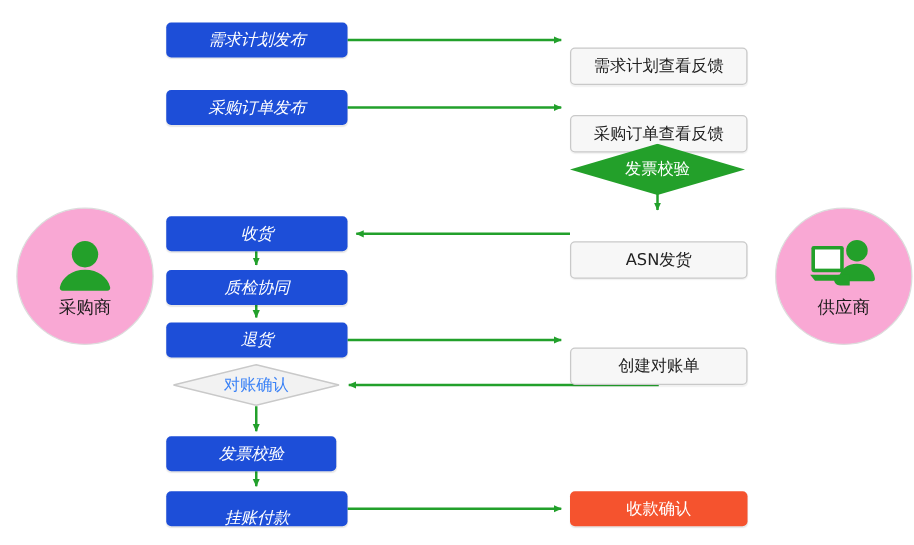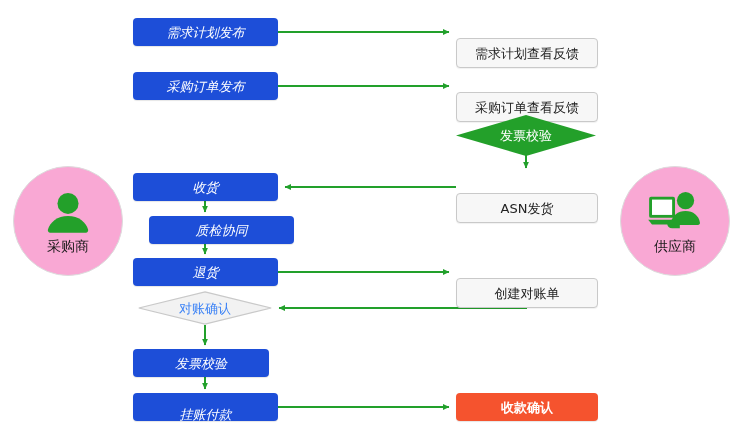--- a/index.html
+++ b/index.html
@@ -123,21 +123,21 @@
   </div>
 
   <div class="node green" style="left:133px;top:72px;width:145px;height:28px;">
     <span>采购订单发布</span>
   </div>
 
   <div class="node green" style="left:133px;top:173px;width:145px;height:28px;">
     <span>收货</span>
   </div>
 
-  <div class="node green" style="left:133px;top:216px;width:145px;height:28px;margin-left:16px;">
+  <div class="node green" style="left:133px;top:216px;width:145px;height:28px;">
     <span>质检协同</span>
   </div>
 
   <div class="node green" style="left:133px;top:258px;width:145px;height:28px;">
     <span>退货</span>
   </div>
 
   <div class="dia grayd" style="left:138px;top:291px;width:134px;height:34px;">
     <svg class="dshape" viewBox="0 0 134 34" preserveAspectRatio="none">
       <polygon points="67,0.8 133.2,17 67,33.2 0.8,17" fill="#f2f2f2" stroke="#c9c9c9" stroke-width="1.2"></polygon>
@@ -169,17 +169,17 @@
   </div>
 
   <div class="node gray" style="left:456px;top:172px;width:142px;height:30px;">
     <span>ASN发货</span>
   </div>
 
   <div class="node gray" style="left:456px;top:257px;width:142px;height:30px;">
     <span>创建对账单</span>
   </div>
 
-  <div class="node red" style="left:456px;top:393px;width:142px;height:28px;font-weight:bold;">
+  <div class="node red" style="left:456px;top:393px;width:142px;height:28px;">
     <span>收款确认</span>
   </div>
 
 </div>
 
 </body></html>

